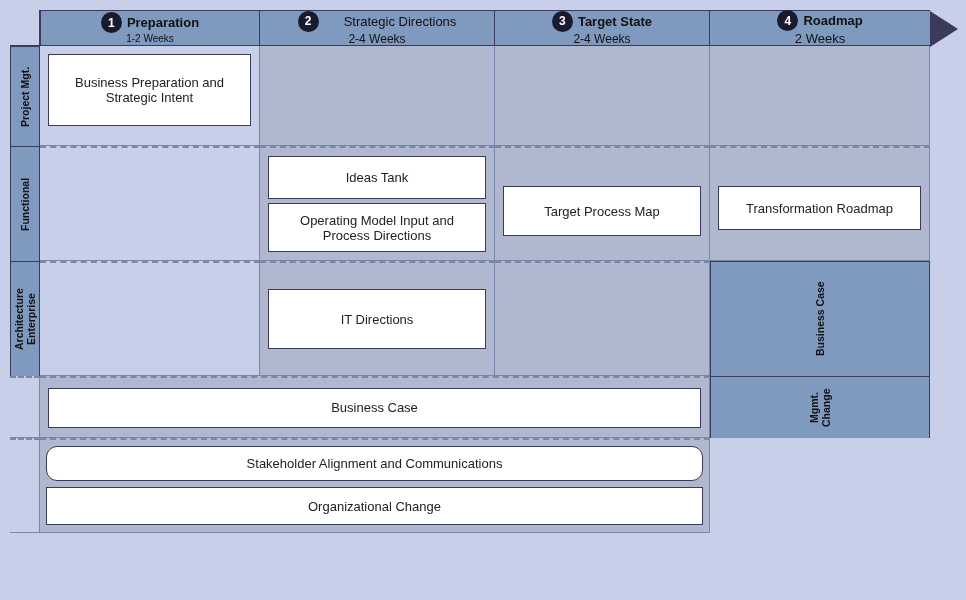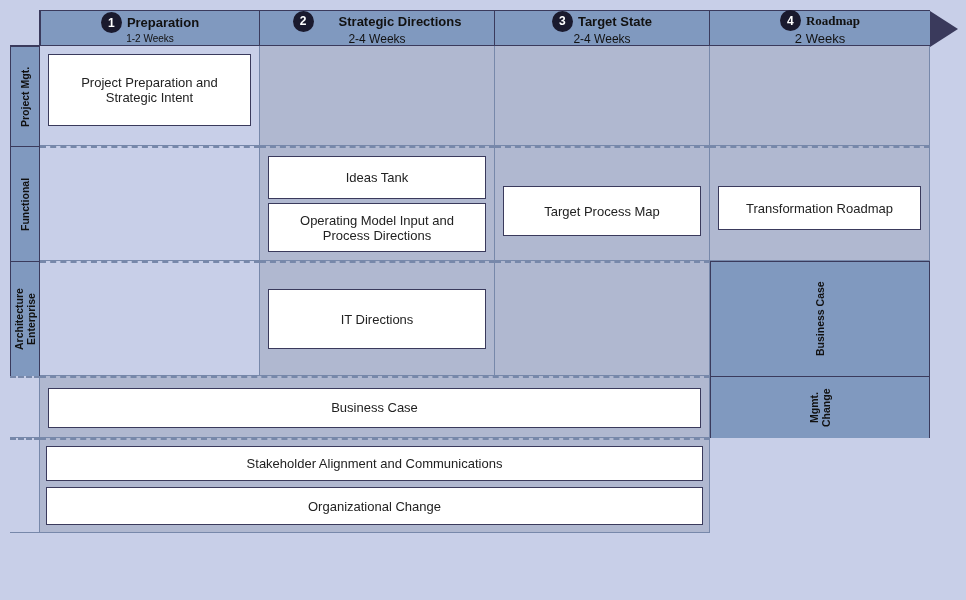--- a/index.html
+++ b/index.html
@@ -119,56 +119,56 @@
         <span style="font-weight:bold;">Preparation</span>
       </div>
       <div style="font-weight:normal; font-size:10px;">1-2 Weeks</div>
     </div>
 
     <div class="h-phase" style="border-right:1.5px solid #3a3a5c; border-bottom:1.5px solid #3a3a5c; border-top:1.5px solid #3a3a5c; border-left:none;">
       <div style="display:flex; align-items:center; justify-content:center;">
         <span class="pnum">
           <span>2</span>
         </span>
-        <span style="font-weight:bold;margin-left:20px;">Strategic Directions</span>
+        <span style="font-weight:normal;margin-left:20px;">Strategic Directions</span>
       </div>
       <div style="font-weight:normal; font-size:12px;">2-4 Weeks</div>
     </div>
 
     <div class="h-phase" style="border-right:1.5px solid #3a3a5c; border-bottom:1.5px solid #3a3a5c; border-top:1.5px solid #3a3a5c; border-left:none;">
       <div style="display:flex; align-items:center; justify-content:center;">
         <span class="pnum">
           <span>3</span>
         </span>
         <span style="font-weight:bold;">Target State</span>
       </div>
       <div style="font-weight:normal; font-size:12px;">2-4 Weeks</div>
     </div>
 
     <div class="h-phase" style="border-right:none; border-bottom:1.5px solid #3a3a5c; border-top:1.5px solid #3a3a5c; border-left:none; position:relative; overflow:visible;">
       <div style="display:flex; align-items:center; justify-content:center;">
         <span class="pnum">
           <span>4</span>
         </span>
-        <span style="font-weight:bold;font-family:Liberation Serif, serif;">Roadmap</span>
+        <span style="font-weight:bold;">Roadmap</span>
       </div>
       <div style="font-weight:normal; font-size:13px;">2 Weeks</div>
 
       <svg style="position:absolute; right:-28px; top:0; height:36px; width:28px; overflow:visible;">
         <polygon points="0,0 0,36 28,18" fill="#3a3a5c"></polygon>
       </svg>
     </div>
 
     <div class="rlabel" style="border:1.5px solid #3a3a5c; border-top:none;">
       <span>Project Mgt.</span>
     </div>
 
     <div class="ca ca-light" style="border:1px solid #7788aa; border-top:none; border-left:none; align-items:flex-start; justify-content:flex-start; padding:8px;">
       <div class="wb" style="height:72px;">
-        <span>Project Preparation and Strategic Intent</span>
+        <span>Business Preparation and Strategic Intent</span>
       </div>
     </div>
 
     <div class="ca ca-medium" style="border:1px solid #7788aa; border-top:none; border-left:none;">
     </div>
 
     <div class="ca ca-medium" style="border:1px solid #7788aa; border-top:none; border-left:none;">
     </div>
 
     <div class="ca ca-medium" style="border:1px solid #7788aa; border-top:none; border-left:none;">
@@ -233,21 +233,21 @@
     </div>
 
     <div class="rlabel" style="border:1.5px solid #3a3a5c; border-top:none;">
       <span>Change Mgmt.</span>
     </div>
 
     <div class="ca ca-light dashed-t" style="border:1px solid #7788aa; border-top:2px dashed #7788aa; border-left:none; padding:6px;">
     </div>
 
     <div class="ca ca-medium dashed-t" style="grid-column: span 3; border:1px solid #7788aa; border-top:2px dashed #7788aa; border-left:none; padding:6px; gap:6px;">
-      <div class="wb" style="height:35px;">
+      <div class="wb" style="height:35px;border-radius:11px;">
         <span>Stakeholder Alignment and Communications</span>
       </div>
       <div class="wb" style="height:38px;">
         <span>Organizational Change</span>
       </div>
     </div>
 
   </div>
 </div>
 

